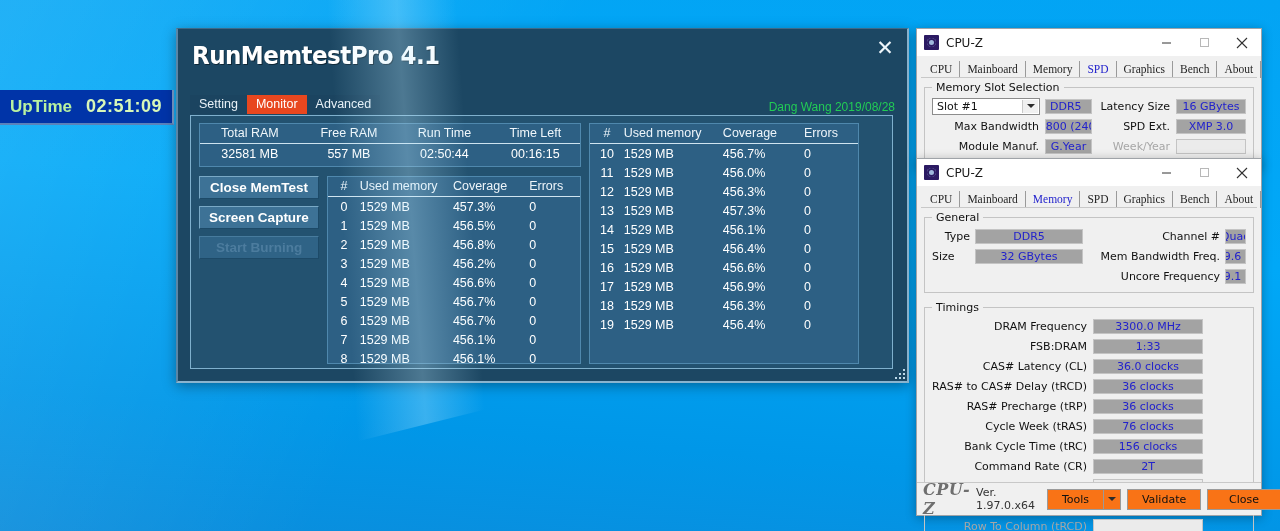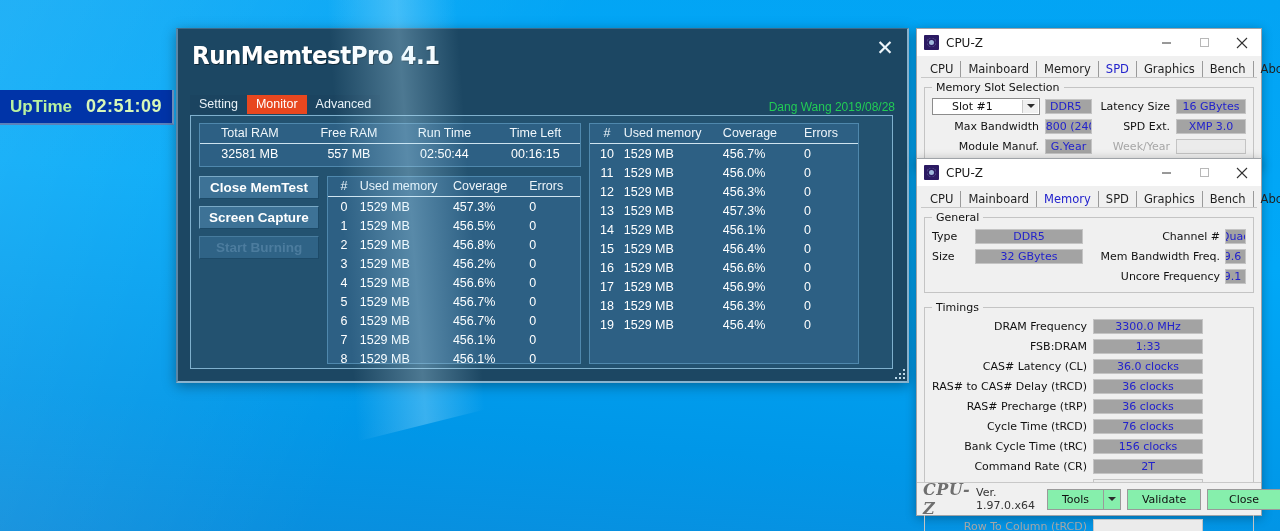--- a/index.html
+++ b/index.html
@@ -255,20 +255,21 @@
   .cz-tabs::after {
     content:""; position:absolute; left:4px; right:4px; bottom:0; height:1px; background:#c8c8c8;
   }
   .cz-tab {
     font-size: 11.5px; color: #1f1f1f;
     padding: 1px 7px 2px 7px;
     border-right: 1px solid #9a9a9a;
     cursor: pointer;
     white-space: nowrap;
     line-height: 14px;
+    font-family: Liberation Serif, serif;
   }
   .cz-tab.active { color: #2222cc; }
 
   
   .cz-group {
     position: relative;
     border: 1px solid #c4c4c4;
     margin: 9px 7px 0 7px;
     padding: 9px 7px 7px 7px;
   }
@@ -290,21 +291,21 @@
   .cz-field.left { justify-content: flex-start; padding-left: 4px; }
   .cz-field.empty { background: #ebebeb; }
   .cz-label {
     font-size: 11px; color: #111; text-align: right; white-space: nowrap;
   }
   .cz-label.dim { color: #a6a6a6; }
   .cz-combo {
     background: #ffffff; border: 1px solid #8c8c8c;
     height: 17px; font-size: 11px; color: #111;
     display: flex; align-items: center;
-    padding-left: 19px;
+    padding-left: 4px;
     position: relative; box-sizing: border-box;
     cursor: pointer;
   }
   .cz-combo .arrow {
     position: absolute; right: 1px; top: 1px; bottom: 1px; width: 15px;
     background: #f0f0f0; border-left: 1px solid #c9c9c9;
     display: flex; align-items: center; justify-content: center;
   }
   .cz-combo .arrow::after {
     content:""; border-left: 4px solid transparent; border-right: 4px solid transparent;
@@ -350,21 +351,21 @@
     background: #f0f0f0;
   }
   .cz-brand {
     font-family: "DejaVu Serif", serif;
     font-style: italic;
     font-size: 16px; color: #6e6e6e; font-weight: bold;
     letter-spacing: 0.5px;
   }
   .cz-ver { font-size: 11px; color: #333; margin-right: 6px; }
   .cz-btn {
-    background: #86efac; border: 1px solid #9a9a9a;
+    background: #f97316; border: 1px solid #9a9a9a;
     height: 21px; min-width: 62px;
     font-size: 11px; color: #111;
     display: flex; align-items: center; justify-content: center;
     cursor: pointer; padding: 0 8px;
     box-sizing: border-box;
   }
   .cz-split { display: flex; }
   .cz-split .cz-btn:first-child { border-right: none; min-width: 56px; }
   .cz-split .arrowbtn {
     width: 17px; min-width: 17px;
@@ -673,21 +674,21 @@
       <div class="cz-tab active">Memory</div>
       <div class="cz-tab">SPD</div>
       <div class="cz-tab">Graphics</div>
       <div class="cz-tab">Bench</div>
       <div class="cz-tab">About</div>
     </div>
 
     <div class="cz-group">
       <span class="cz-legend">General</span>
       <div class="mem-general">
-        <div class="cz-label" style="text-align:left">Type</div>
+        <div class="cz-label" style="text-align:right">Type</div>
         <div class="cz-field">DDR5</div>
         <div class="cz-label">Channel #</div>
         <div class="cz-field">Quad</div>
 
         <div class="cz-label" style="text-align:left">Size</div>
         <div class="cz-field">32 GBytes</div>
         <div class="cz-label">Mem Bandwidth Freq.</div>
         <div class="cz-field">1649.6 MHz</div>
 
         <div></div>
@@ -703,21 +704,21 @@
           <div class="cz-label">DRAM Frequency</div>
           <div class="cz-field">3300.0 MHz</div>
           <div class="cz-label">FSB:DRAM</div>
           <div class="cz-field">1:33</div>
           <div class="cz-label">CAS# Latency (CL)</div>
           <div class="cz-field">36.0 clocks</div>
           <div class="cz-label">RAS# to CAS# Delay (tRCD)</div>
           <div class="cz-field">36 clocks</div>
           <div class="cz-label">RAS# Precharge (tRP)</div>
           <div class="cz-field">36 clocks</div>
-          <div class="cz-label">Cycle Time (tRCD)</div>
+          <div class="cz-label">Cycle Week (tRAS)</div>
           <div class="cz-field">76 clocks</div>
           <div class="cz-label">Bank Cycle Time (tRC)</div>
           <div class="cz-field">156 clocks</div>
           <div class="cz-label">Command Rate (CR)</div>
           <div class="cz-field">2T</div>
           <div class="cz-label dim">DRAM Idle Timer</div>
           <div class="cz-field empty"></div>
           <div class="cz-label dim">Total CAS# (tRDRAM)</div>
           <div class="cz-field empty"></div>
           <div class="cz-label dim">Row To Column (tRCD)</div>

